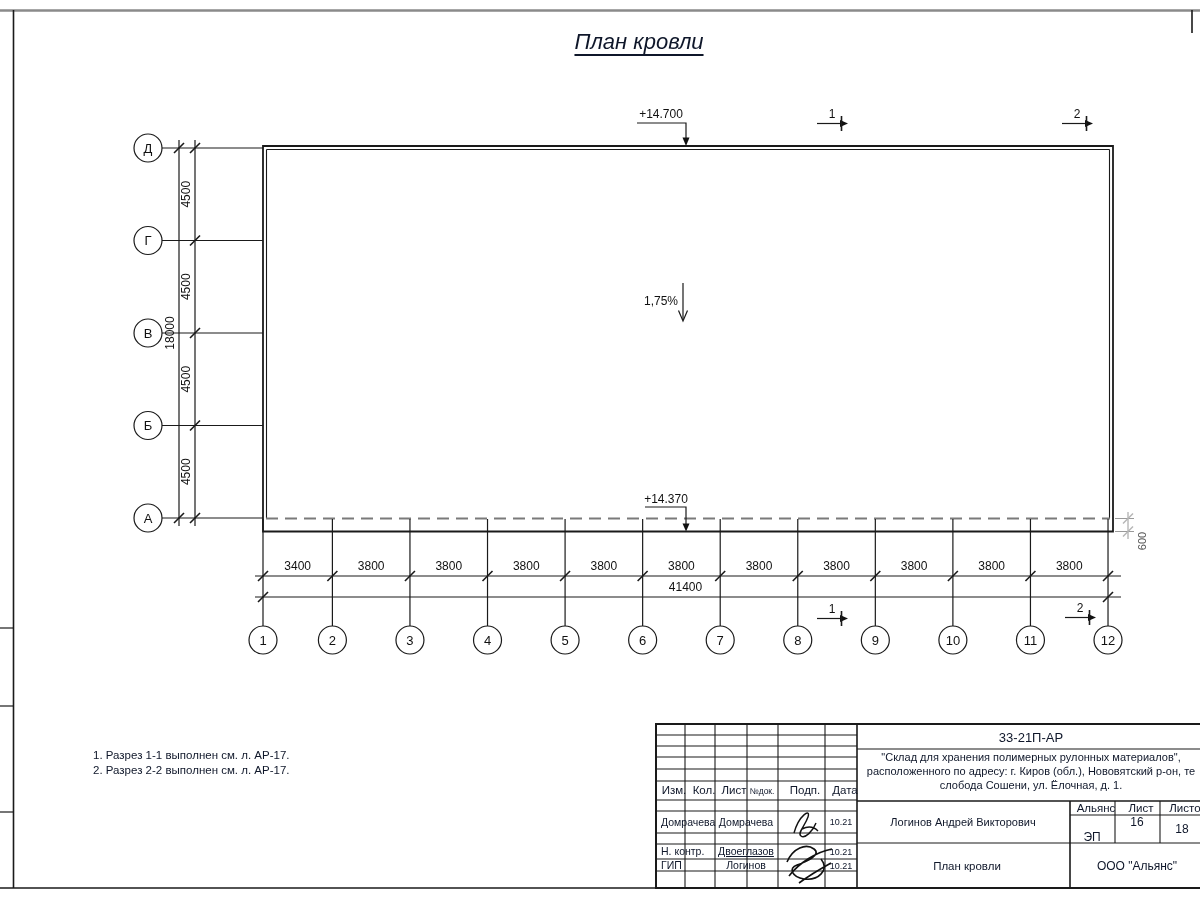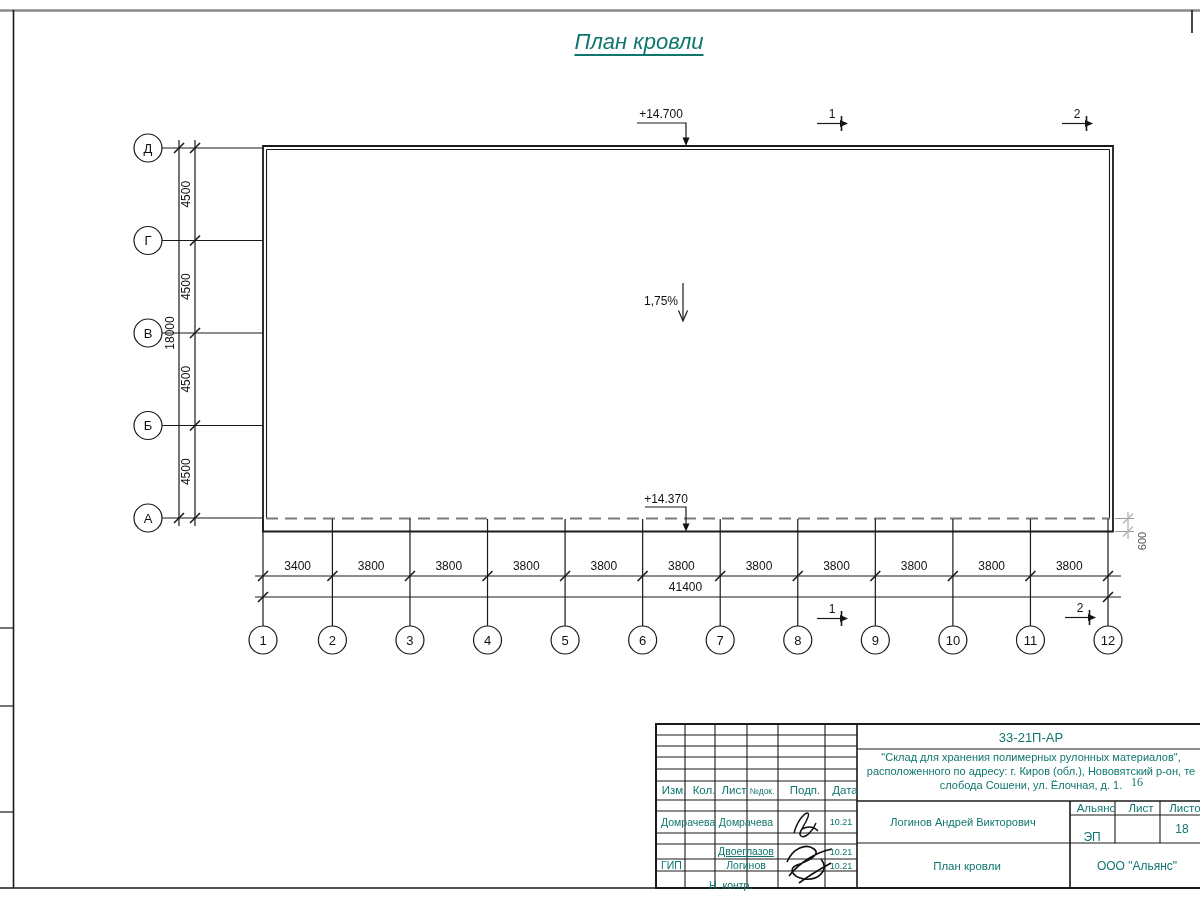--- a/index.html
+++ b/index.html
@@ -20,21 +20,21 @@
   .dash{stroke:#7a7a7a;stroke-width:2;stroke-dasharray:12 7;fill:none;}
   .frame{stroke:#1a1a1a;stroke-width:1.6;}
   .frame-thin{stroke:#1a1a1a;stroke-width:1.2;}
   .ftop{stroke:#8a8a8a;stroke-width:2.5;}
   .tbl{stroke:#1a1a1a;stroke-width:1.1;fill:none;}
   .tbl2{stroke:#1a1a1a;stroke-width:2;fill:none;}
   .tbl3{stroke:#1a1a1a;stroke-width:1.6;fill:none;}
   .sig{stroke:#111;fill:none;}
   .arrowfill{fill:#111;stroke:none;}
   
-  .t{position:absolute;white-space:nowrap;color:#0f766e;}
+  .t{position:absolute;white-space:nowrap;color:#0f172a;}
   .c{transform:translate(-50%,-50%);text-align:right;}
   .l{transform:translate(0,-50%);}
   .title{font-size:22px;font-style:italic;text-decoration:underline;text-underline-offset:5px;}
   .note{font-size:11.5px;line-height:15px;}
   .f13{font-size:13px;}  .f12{font-size:12px;}  .f115{font-size:11.5px;padding-left:8px;}
   .f11{font-size:11px;}  .f105{font-size:10.5px;} .f9{font-size:9px;} .f85{font-size:8.5px;}
 </style>
 </head>
 <body>
 
@@ -237,45 +237,49 @@
     </g>
 
     <g>
       <path class="sig" stroke-width="1.4" d="M794,833 C799,815 811,808 808,817 C805,826 797,833 801,836 C805,839 813,831 816,823 M802,829 C808,826 814,827 818,831"></path>
       <path class="sig" stroke-width="1.6" d="M787,862 C793,848 806,843 814,849 C822,855 806,862 797,865 C788,868 792,877 804,879 C818,881 830,870 821,859 M789,876 C799,863 816,852 832,849 M799,883 C810,875 822,868 831,863"></path>
     </g>
   </svg>
 
   <div class="t title" style="left:639px;top:42px;transform:translate(-50%,-50%);">План кровли</div>
 
+  <div class="t note" style="left:93px;top:748px;">
+    <div>1. Разрез 1-1 выполнен см. л. АР-17.</div>
+    <div>2. Разрез 2-2 выполнен см. л. АР-17.</div>
+  </div>
 
   <div class="t c f13" style="left:1031px;top:737px;">33-21П-АР</div>
   <div class="t c f11" style="left:1031px;top:757px;">"Склад для хранения полимерных рулонных материалов",</div>
   <div class="t c f11" style="left:1031px;top:771px;">расположенного по адресу: г. Киров (обл.), Нововятский р-он, те</div>
   <div class="t c f11" style="left:1031px;top:785px;">слобода Сошени, ул. Ёлочная, д. 1.</div>
 
   <div class="t c f115" style="left:670px;top:790px;">Изм.</div>
   <div class="t c f115" style="left:700px;top:790px;">Кол.</div>
   <div class="t c f115" style="left:730px;top:790px;">Лист</div>
   <div class="t c f85" style="left:762px;top:791px;">№док.</div>
   <div class="t c f115" style="left:801px;top:790px;">Подп.</div>
   <div class="t c f115" style="left:841px;top:790px;">Дата</div>
 
   <div class="t l f105" style="left:661px;top:822px;">Домрачева</div>
   <div class="t c f105" style="left:746px;top:822px;">Домрачева</div>
   <div class="t c f9" style="left:841px;top:822px;">10.21</div>
-  <div class="t l f105" style="left:661px;top:885px;margin-left:48px;">Н. контр.</div>
+  <div class="t l f105" style="left:661px;top:851px;">Н. контр.</div>
   <div class="t c f105" style="left:746px;top:851px;text-decoration:underline;">Двоеглазов</div>
   <div class="t c f9" style="left:841px;top:852px;">10.21</div>
   <div class="t l f105" style="left:661px;top:865px;">ГИП</div>
   <div class="t c f105" style="left:746px;top:865px;">Логинов</div>
   <div class="t c f9" style="left:841px;top:866px;">10.21</div>
 
   <div class="t c f11" style="left:963px;top:822px;">Логинов Андрей Викторович</div>
   <div class="t c f115" style="left:1092px;top:808px;">Альянс</div>
   <div class="t c f115" style="left:1137px;top:808px;">Лист</div>
   <div class="t c f115" style="left:1184px;top:808px;">Листов</div>
   <div class="t c f12" style="left:1092px;top:829px;margin-top:8px;">ЭП</div>
-  <div class="t c f12" style="left:1137px;top:782px;font-family:Liberation Serif, serif;">16</div>
+  <div class="t c f12" style="left:1137px;top:822px;">16</div>
   <div class="t c f12" style="left:1182px;top:829px;">18</div>
   <div class="t c f115" style="left:963px;top:866px;">План кровли</div>
   <div class="t c f12" style="left:1137px;top:866px;">ООО "Альянс"</div>
 </div>
 
 </body></html>

